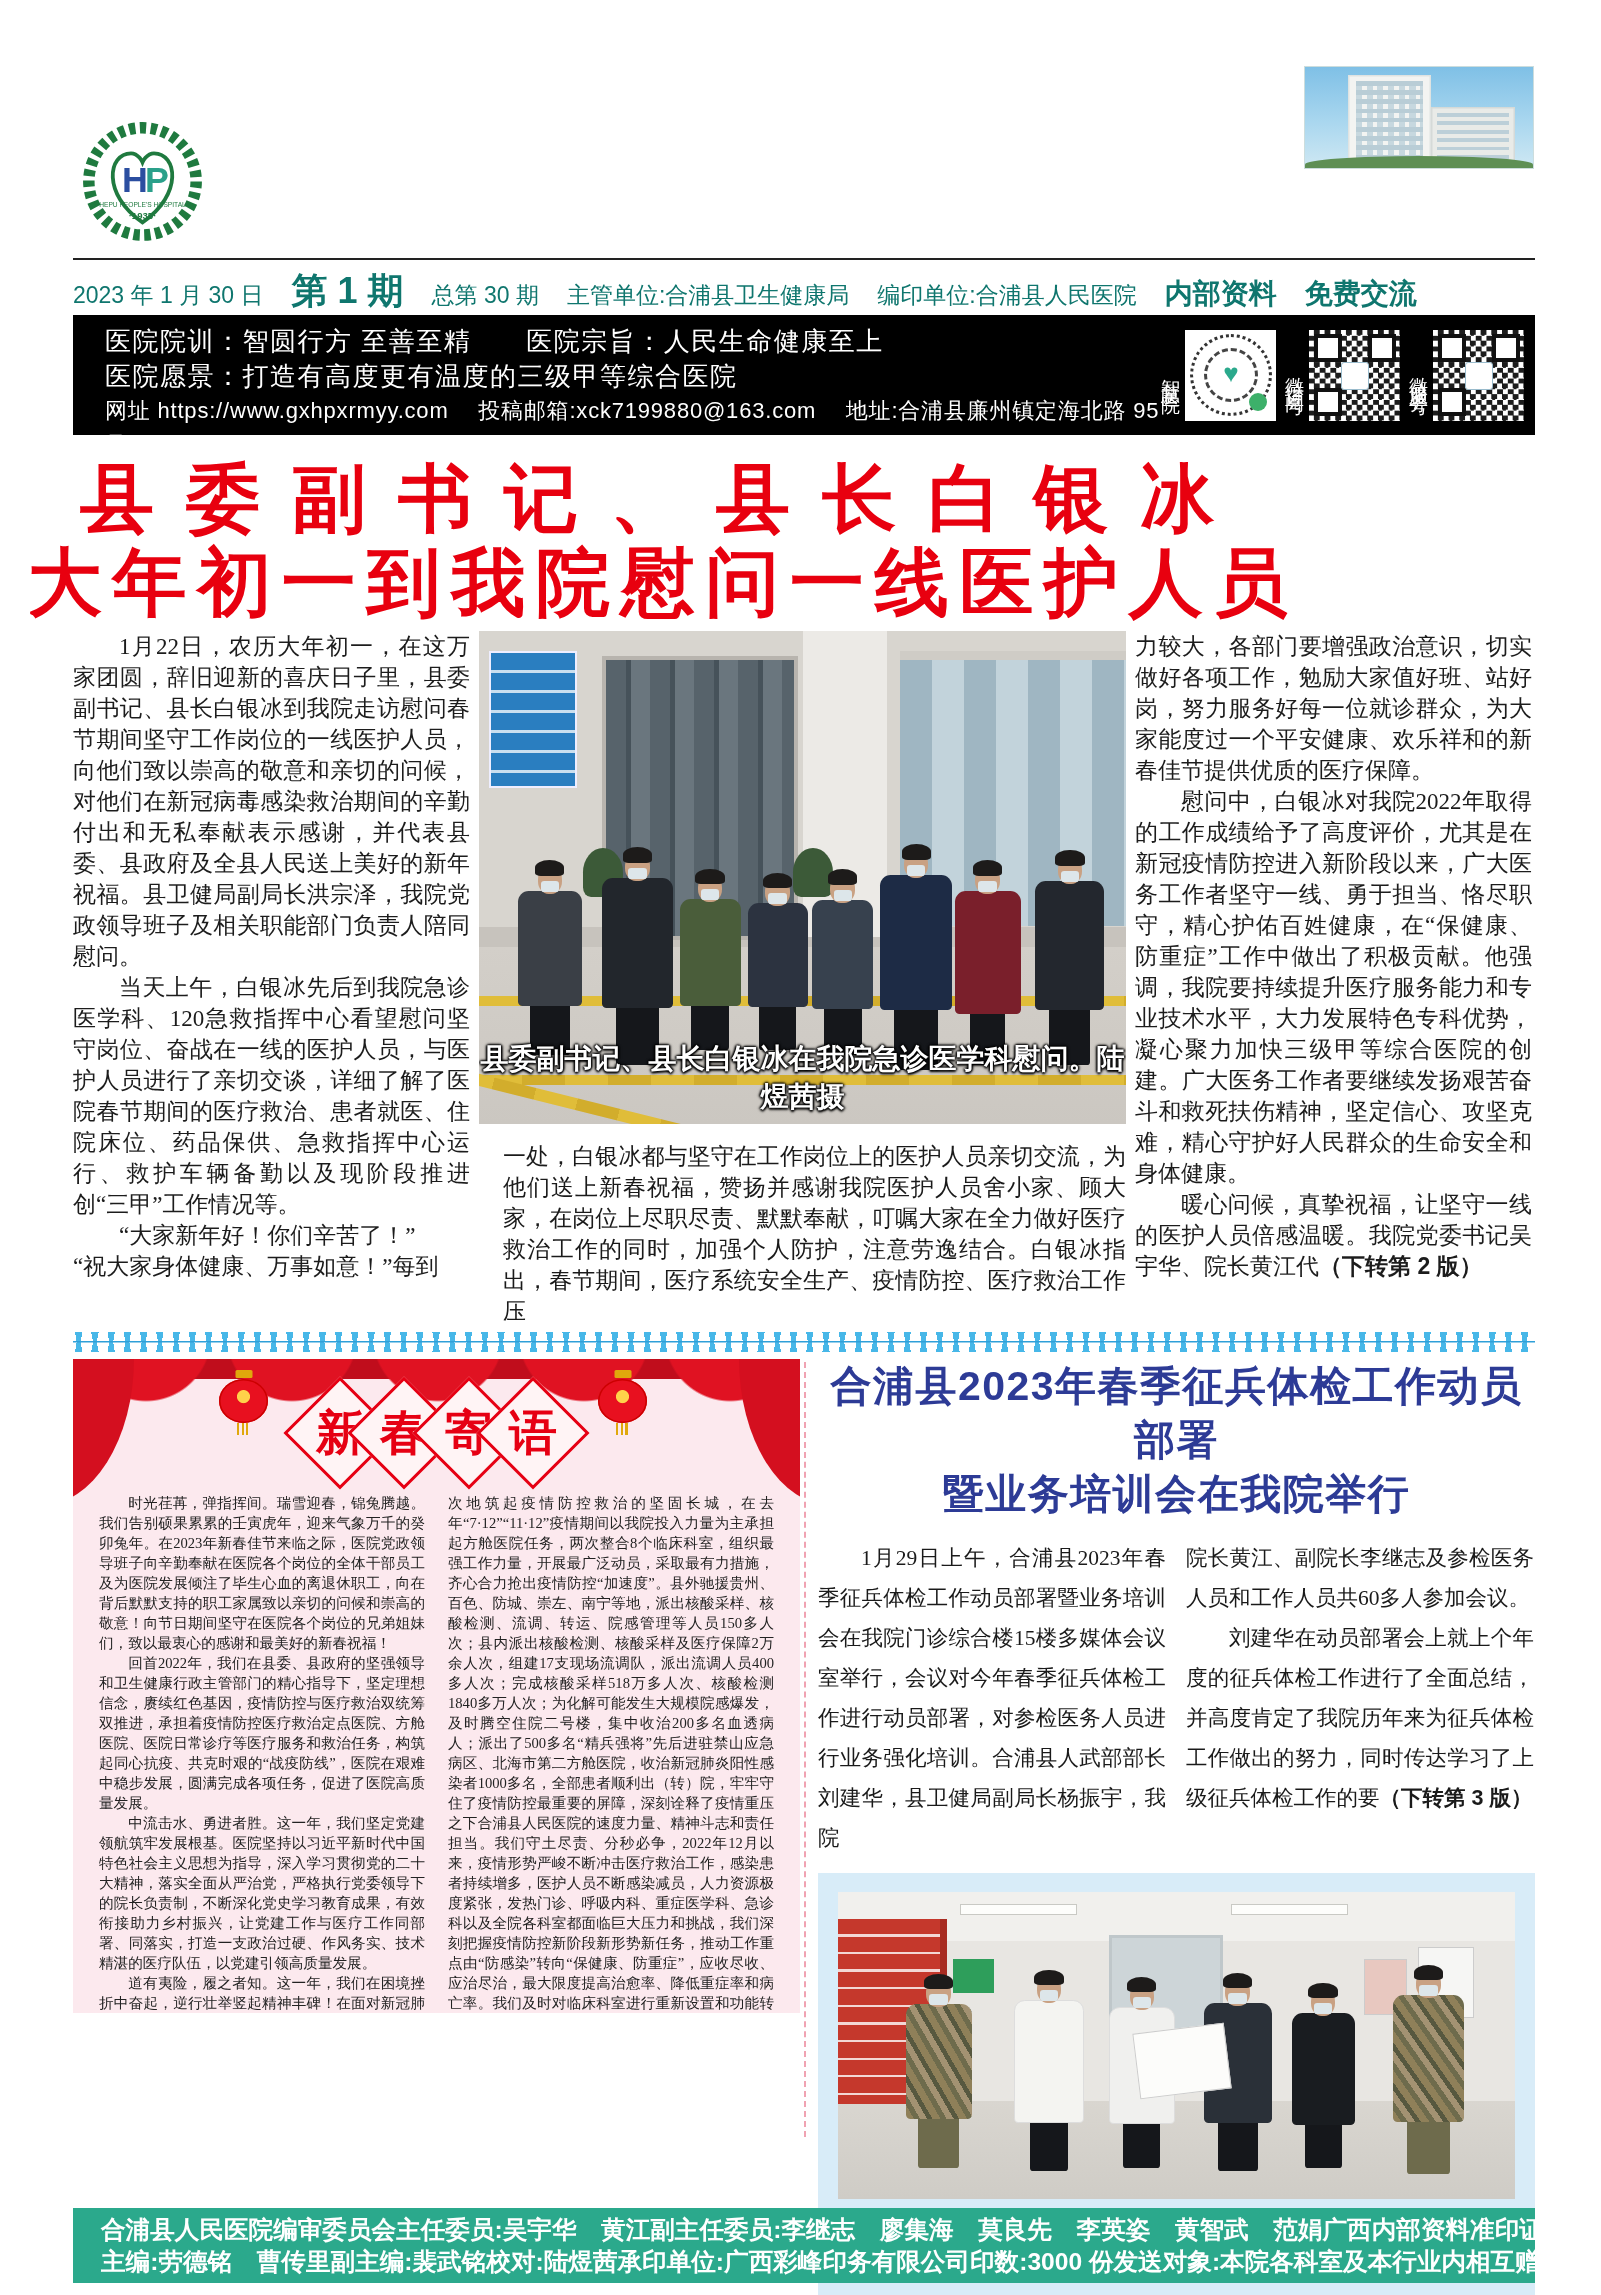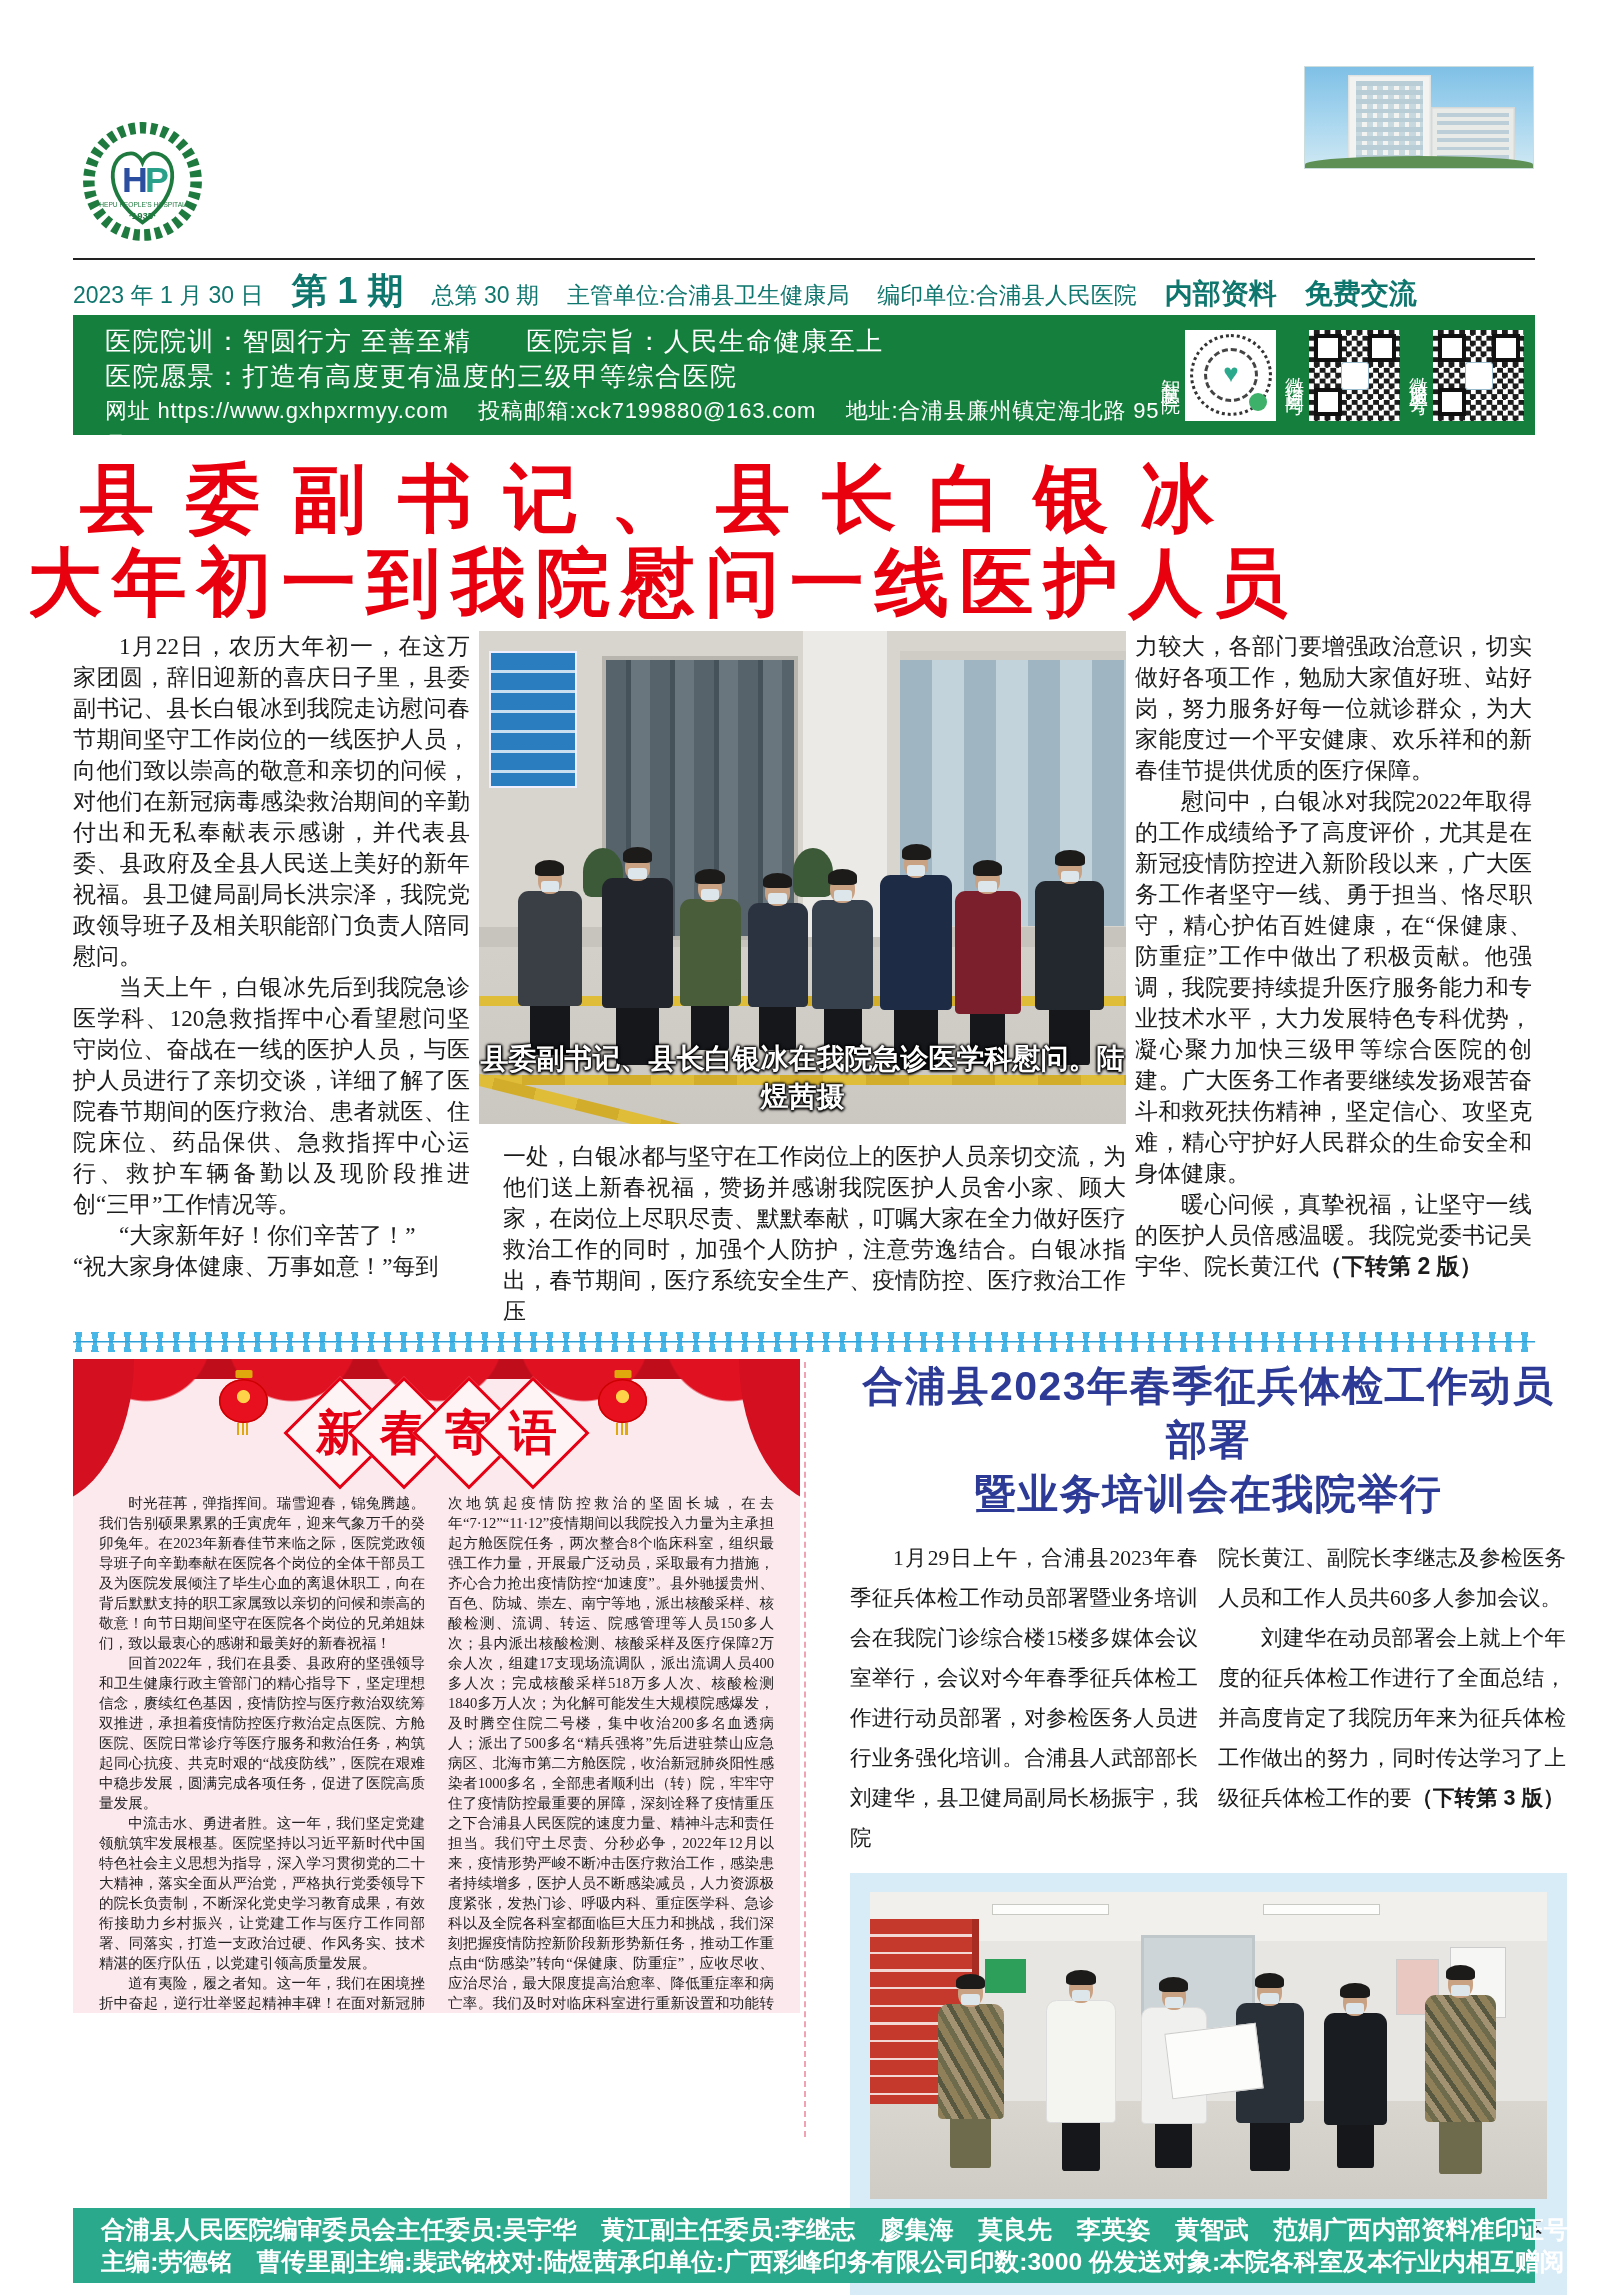--- a/index.html
+++ b/index.html
@@ -25,21 +25,21 @@
     background:repeating-linear-gradient(180deg,#bccfd8 0 3.8px,transparent 3.8px 8.4px);}
   .bp-green{position:absolute;left:0;bottom:-4.6px;width:100%;height:17px;background:#5e8f54;border-radius:50% 50% 0 0;}
 
   .head-rule{position:absolute;left:73px;top:258px;width:1462px;height:1.5px;background:#222;}
   .dateline{position:absolute;left:73px;top:267px;width:1462px;display:flex;align-items:baseline;
     gap:28px;font-size:23px;white-space:nowrap;color:#0f766e;}
   .dateline .issue{font-size:36px;font-weight:bold;}
   .dateline .bold-big{font-size:28px;font-weight:bold;}
 
   
-  .banner{position:absolute;left:73px;top:315px;width:1462px;height:120px;background:#15803d;color:#fff;
+  .banner{position:absolute;left:73px;top:315px;width:1462px;height:120px;background:#000000;color:#fff;
     display:flex;justify-content:space-between;}
   .banner-text{padding:9.2px 0 0 32px;}
   .banner-line{font-size:26px;line-height:35px;letter-spacing:1.5px;}
   .banner-line3{font-size:22px;line-height:34px;letter-spacing:0.8px;}
   .qr-area{display:flex;align-items:center;gap:7.7px;padding-right:10.7px;}
   .qr-unit{display:flex;align-items:center;}
   .qr-label{writing-mode:vertical-rl;font-size:19px;letter-spacing:5.4px;margin-right:3.8px;line-height:21.5px;}
   .qr{position:relative;width:91px;height:91px;background:#fff;overflow:hidden;}
   .qr-square{background:
      repeating-conic-gradient(#1c1c1c 0 25%,#fff 0 50%) 0 0/10.7px 10.7px,#fff;}
@@ -127,21 +127,21 @@
   .greet-cols{display:flex;gap:23px;padding:20px 26px 0 26px;}
   .greet-col{width:326px;font-family:"Liberation Serif",serif;font-size:14.6px;line-height:20px;
     text-align:justify;color:#222;}
   .greet-col p{margin:0;text-indent:2em;}
   .greet-col p.noindent{text-indent:0;}
 
   
   .v-divider{position:absolute;left:804px;top:1362px;height:775px;width:0;border-left:2.3px dashed #f0a3b2;}
 
   
-  .recruit{position:absolute;left:818px;top:1359px;width:717px;margin-left:32px;}
+  .recruit{position:absolute;left:818px;top:1359px;width:717px;}
   .r-title{color:#2d3b96;font-weight:bold;text-align:center;font-size:41px;line-height:54px;letter-spacing:1.5px;}
   .r-cols{display:flex;gap:20px;margin-top:17px;}
   .r-col{width:348px;font-family:"Liberation Serif",serif;font-size:21.5px;line-height:40px;text-align:justify;}
   .r-col p{margin:0;text-indent:2em;}
   .r-col p.noindent{text-indent:0;}
   .photo-box{margin-top:15.3px;background:#d8ecf8;padding:18.4px 20px 4.6px 20px;}
   .photo-recruit{position:relative;width:677px;height:307px;overflow:hidden;
     background:linear-gradient(#f1f0ed 0%,#f1f0ed 16%,#e8e6e2 16%,#e8e6e2 68%,#d9d6d0 68%,#cfccc6 100%);}
   .pr-light{position:absolute;top:4%;width:115px;height:9.2px;background:#fdfdfb;border:1.5px solid #c9c9c4;}
   .pr-redwall{position:absolute;left:0;top:9%;width:15%;height:60%;background:#c5382c;

